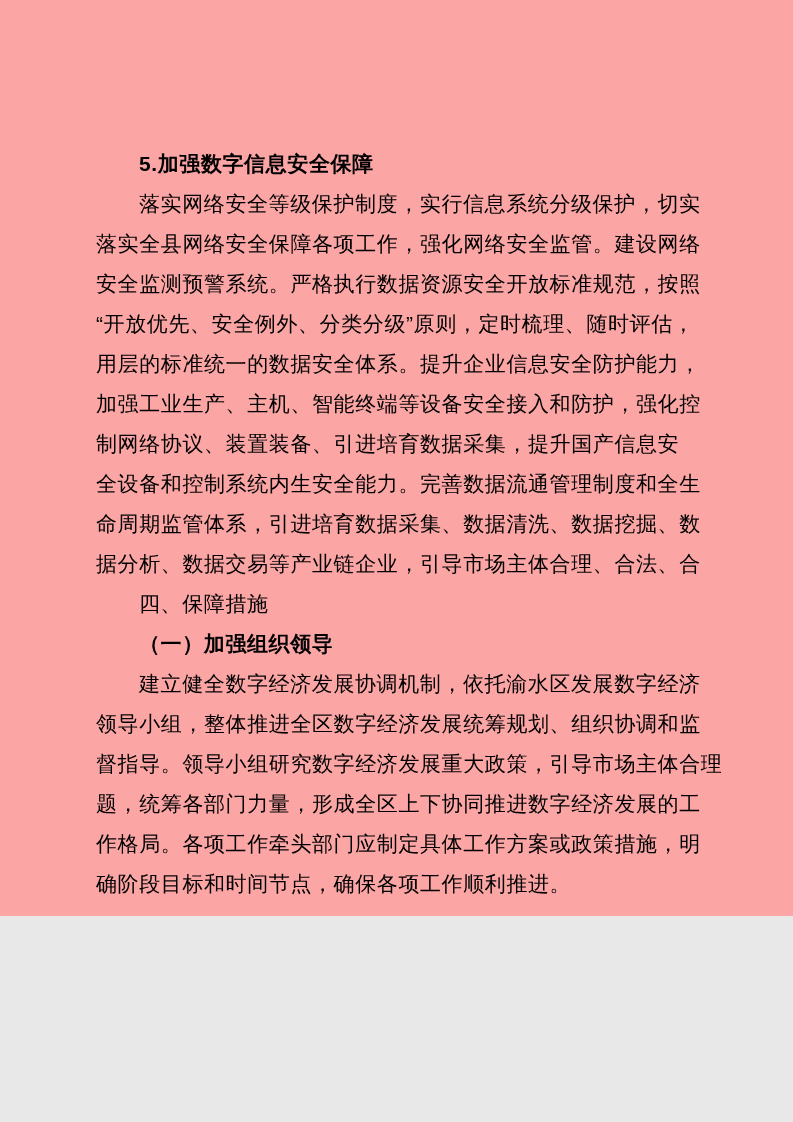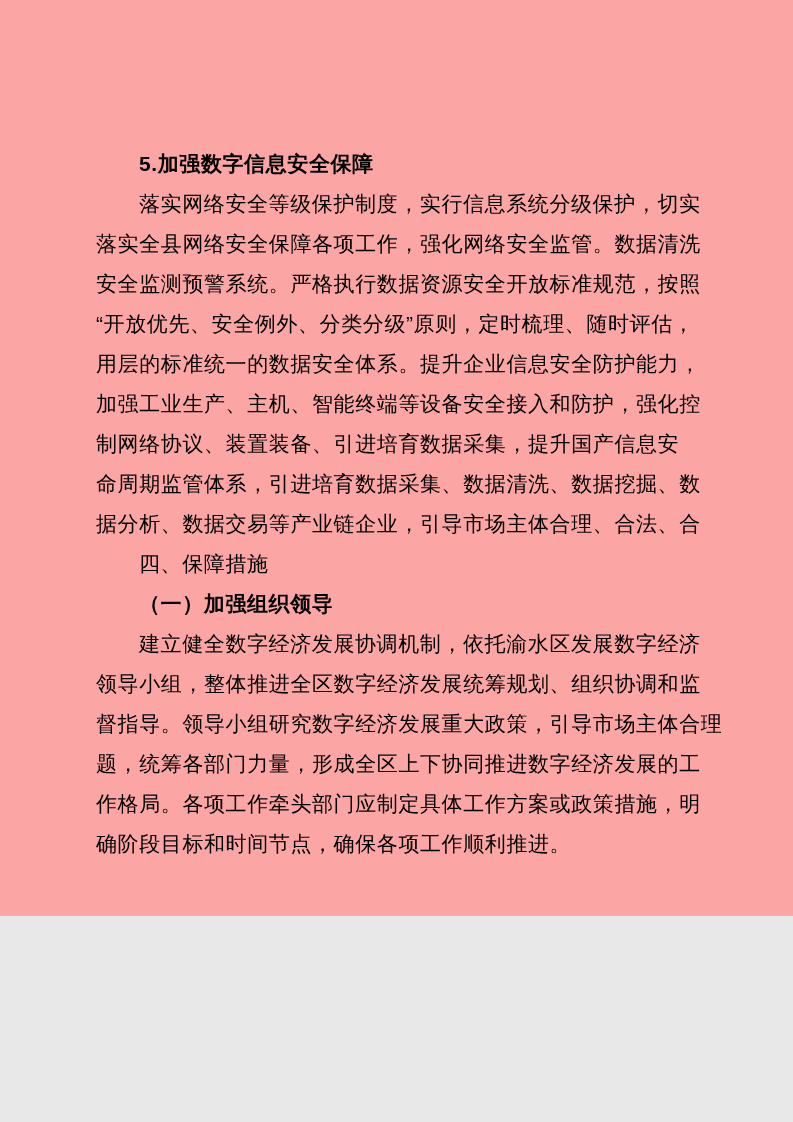--- a/index.html
+++ b/index.html
@@ -41,26 +41,27 @@
 </style>
 </head>
 <body>
 
 <div class="page">
   <div class="content">
 
     <div class="line indent bold">5.加强数字信息安全保障</div>
 
     <div class="line indent">落实网络安全等级保护制度，实行信息系统分级保护，切实</div>
-    <div class="line">落实全县网络安全保障各项工作，强化网络安全监管。数据清洗</div>
+    <div class="line">落实全县网络安全保障各项工作，强化网络安全监管。建设网络</div>
     <div class="line">安全监测预警系统。严格执行数据资源安全开放标准规范，按照</div>
     <div class="line">“开放优先、安全例外、分类分级”原则，定时梳理、随时评估，</div>
     <div class="line">用层的标准统一的数据安全体系。提升企业信息安全防护能力，</div>
     <div class="line">加强工业生产、主机、智能终端等设备安全接入和防护，强化控</div>
     <div class="line">制网络协议、装置装备、引进培育数据采集，提升国产信息安</div>
+    <div class="line">全设备和控制系统内生安全能力。完善数据流通管理制度和全生</div>
     <div class="line">命周期监管体系，引进培育数据采集、数据清洗、数据挖掘、数</div>
     <div class="line">据分析、数据交易等产业链企业，引导市场主体合理、合法、合</div>
 
     <div class="line indent">四、保障措施</div>
     <div class="line indent bold">（一）加强组织领导</div>
 
     <div class="line indent">建立健全数字经济发展协调机制，依托渝水区发展数字经济</div>
     <div class="line">领导小组，整体推进全区数字经济发展统筹规划、组织协调和监</div>
     <div class="line">督指导。领导小组研究数字经济发展重大政策，引导市场主体合理</div>
     <div class="line">题，统筹各部门力量，形成全区上下协同推进数字经济发展的工</div>

